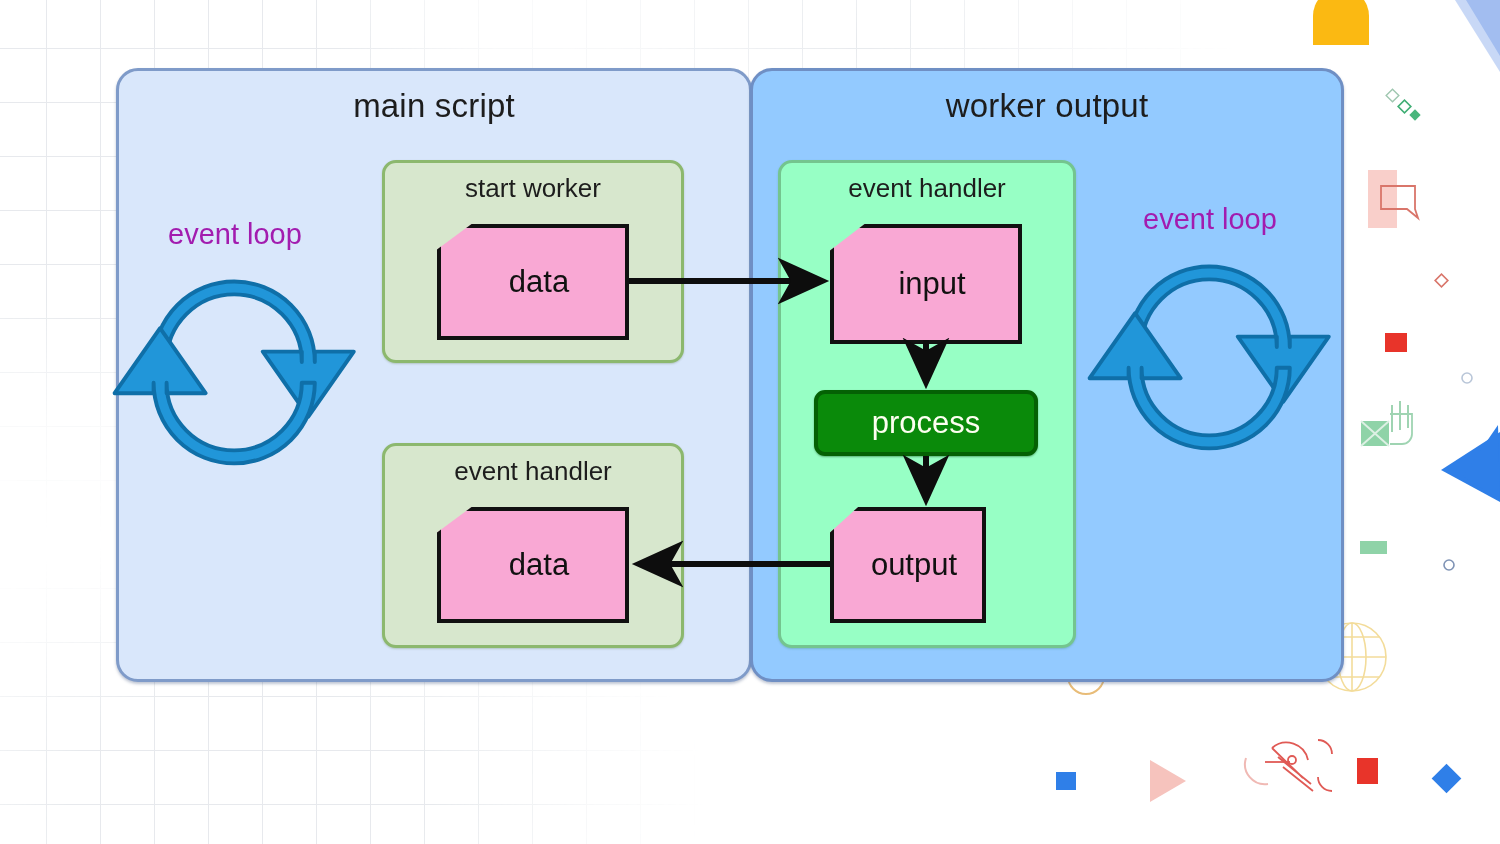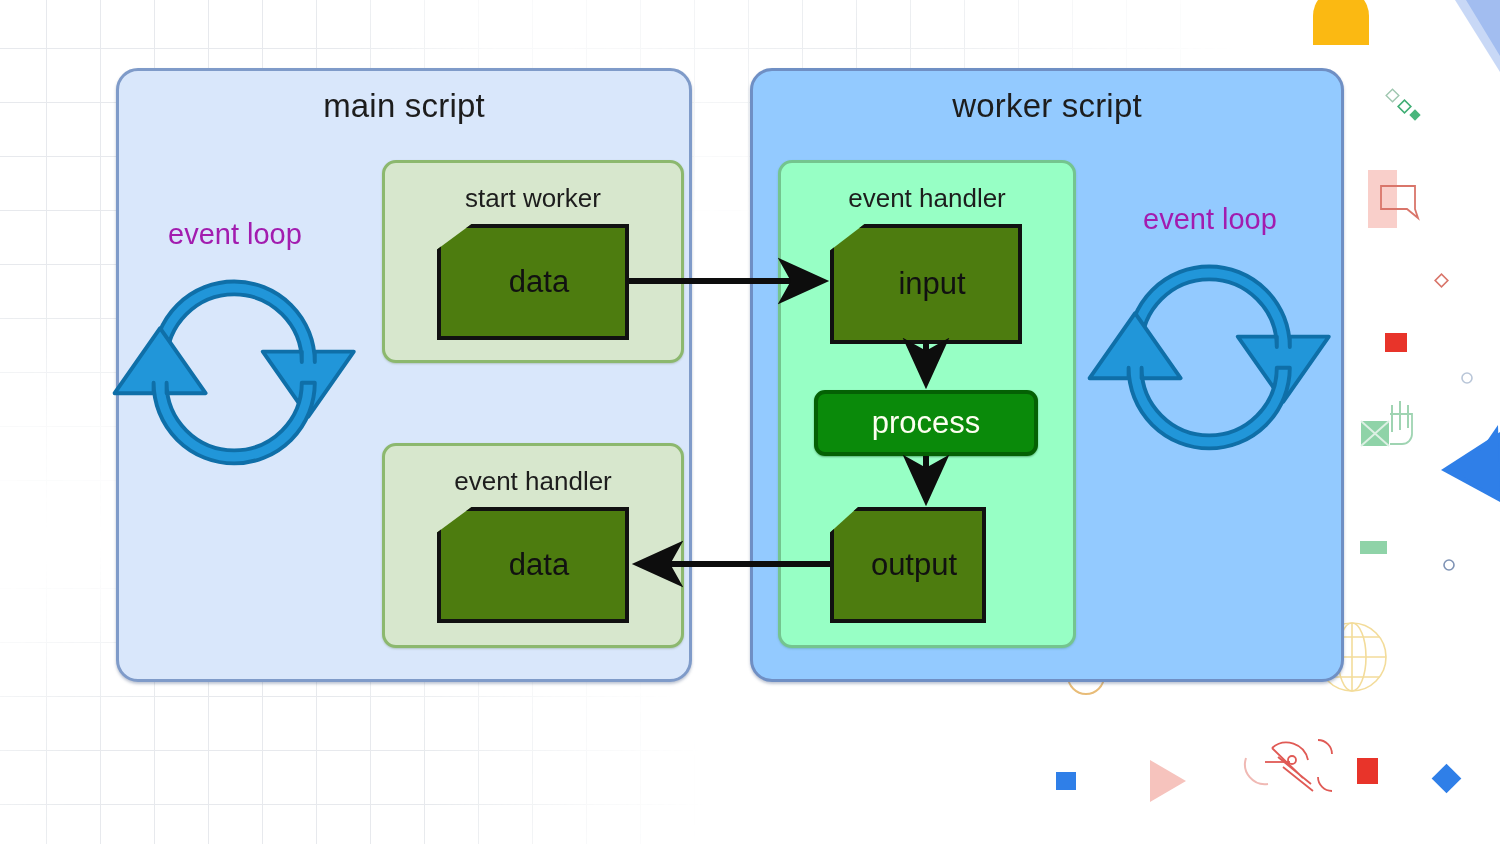--- a/index.html
+++ b/index.html
@@ -28,55 +28,55 @@
        radial-gradient(520px 420px at 120px 120px, #000 0%, #000 45%, rgba(0,0,0,.25) 75%, transparent 100%),
        radial-gradient(460px 260px at 250px 790px, #000 0%, #000 40%, rgba(0,0,0,.3) 75%, transparent 100%),
        radial-gradient(380px 200px at 860px 40px, #000 0%, rgba(0,0,0,.35) 60%, transparent 100%);
     -webkit-mask-composite:source-over;
     opacity:.85;
   }
 
   
   .panel{position:absolute;border-radius:22px;box-sizing:border-box;}
   .panel-main{
-    left:116px;top:68px;width:576px;height:614px;
+    left:116px;top:68px;width:636px;height:614px;
     background:#d9e7fb;border:3px solid #7f9bc9;
     box-shadow:0 2px 3px rgba(70,90,130,.35);
   }
   .panel-worker{
     left:750px;top:68px;width:594px;height:614px;
     background:#93caff;border:3px solid #6f8fc4;
     box-shadow:0 2px 3px rgba(70,90,130,.35);
   }
   .panel-title{
     position:absolute;left:0;right:0;top:16px;text-align:center;
     font-size:33px;color:#1d1d1d;letter-spacing:.2px;
   }
 
   
   .group{position:absolute;border-radius:14px;box-sizing:border-box;}
   .group-title{
-    position:absolute;left:0;right:0;top:20px;text-align:center;
+    position:absolute;left:0;right:0;top:10px;text-align:center;
     font-size:26px;color:#1d1d1d;
   }
   .group-olive{
     background:#d7e7cd;border:3px solid #8cb86e;
     box-shadow:0 1px 2px rgba(90,120,70,.3);
   }
   .group-mint{
     background:#97ffc5;border:3px solid #74c58f;
     box-shadow:0 1px 2px rgba(60,140,90,.3);
   }
   .g-start-worker{left:382px;top:160px;width:302px;height:203px;}
   .g-main-handler{left:382px;top:443px;width:302px;height:205px;}
   .g-worker-handler{left:778px;top:160px;width:298px;height:488px;}
 
   
   .node-data{
-    position:absolute;background:#4d7c0f;
+    position:absolute;background:#f9a8d4;
     border:4px solid #111111;
     clip-path:polygon(18% 0, 100% 0, 100% 100%, 0 100%, 0 22%);
     box-sizing:border-box;
     display:flex;align-items:center;justify-content:center;
   }
   .node-data .lbl{font-size:31px;color:#111;transform:translateX(6px);}
 
   .node-process{
     position:absolute;background:#0a8a0a;
     border:4px solid #046104;border-radius:11px;
@@ -200,21 +200,21 @@
   </div>
 
   <div class="group group-olive g-main-handler">
     <div class="group-title">event handler</div>
   </div>
   <div class="node-data n-data-bottom">
     <span class="lbl">data</span>
   </div>
 
   <div class="panel panel-worker">
-    <div class="panel-title">worker script</div>
+    <div class="panel-title">worker output</div>
   </div>
 
   <div class="loop-label loop-right-label">event loop</div>
 
   <svg class="svg-overlay" viewBox="0 0 1500 844">
     <g transform="translate(1113,243) scale(1.30)">
       <path d="M12 80
                A 62 62 0 0 1 136 80
                L136 72 L166 72 L131 122 L96 72 L126 72 L126 80
                A 52 52 0 0 0 22 80 Z" fill="#2196d9" stroke="#0f6fa8" stroke-width="3" stroke-linejoin="round"></path>

